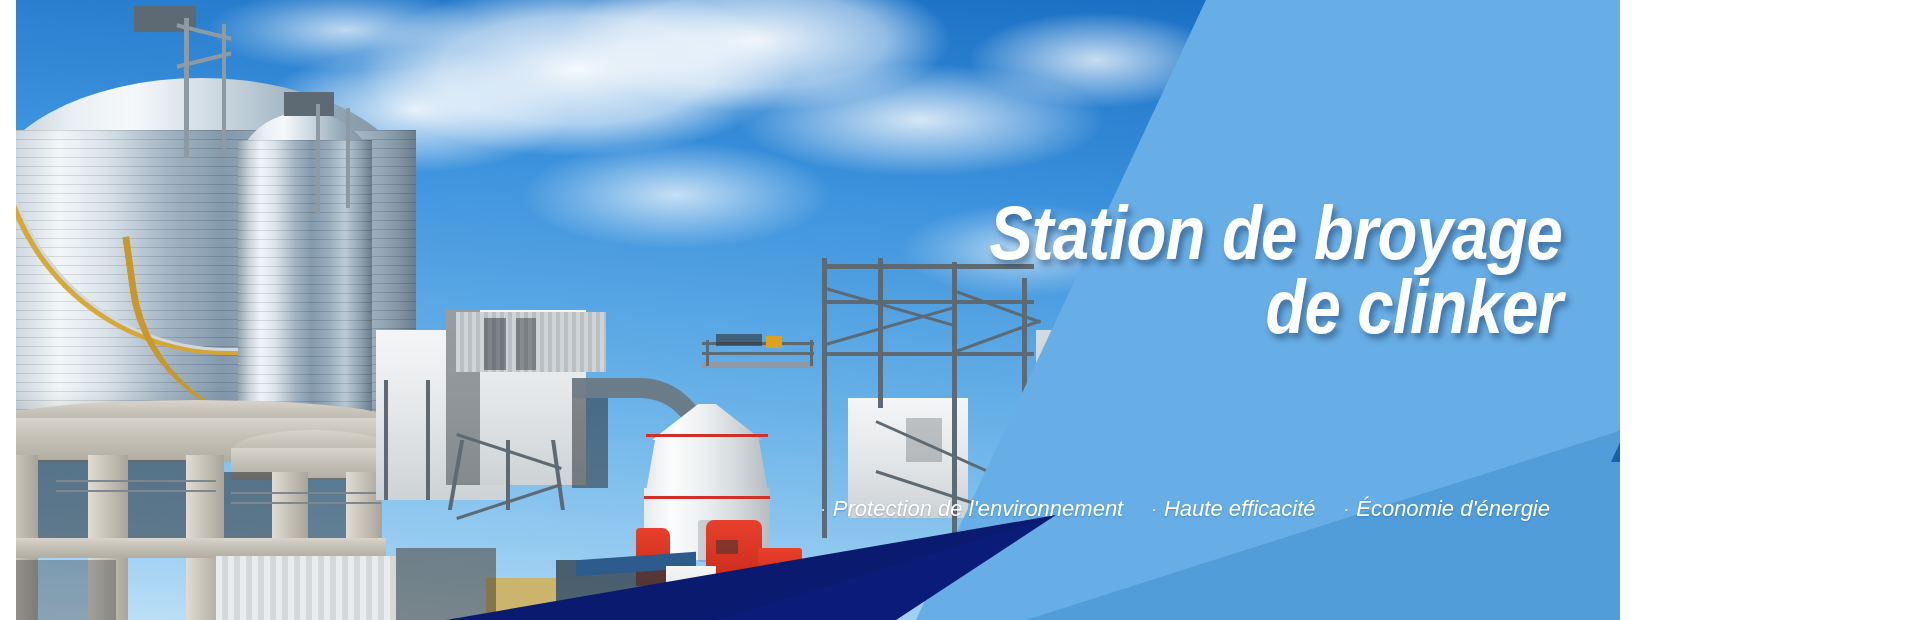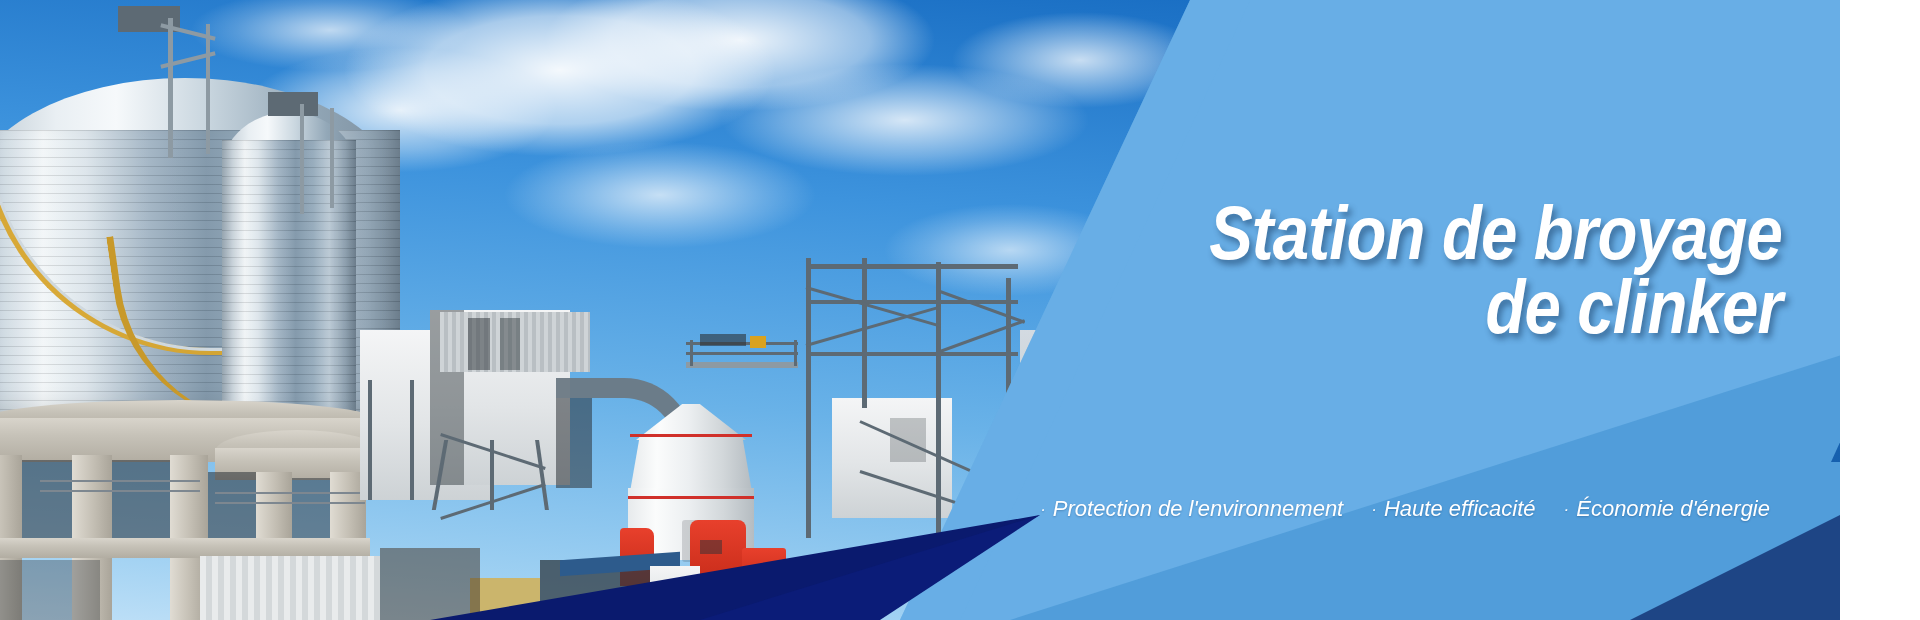--- a/index.html
+++ b/index.html
@@ -1,18 +1,19 @@
 <!DOCTYPE html>
 <html><head>
 <meta charset="utf-8">
 <style>
   html,body{margin:0;padding:0;background:#fff;}
   #banner{
-    position:relative;width:1840px;height:620px;overflow:hidden;
+    position:relative;width:1604px;height:620px;overflow:hidden;
     font-family:"Liberation Sans", sans-serif;
+    margin-left:16px;
   }
 
   
   .photo{position:absolute;left:0;top:0;width:1220px;height:620px;overflow:hidden;}
   .sky{
     position:absolute;inset:0;
     background:
       radial-gradient(ellipse 300px 120px at 560px 70px, rgba(255,255,255,.95) 0%, rgba(255,255,255,.6) 45%, rgba(255,255,255,0) 72%),
       radial-gradient(ellipse 260px 95px at 740px 40px, rgba(255,255,255,.92) 0%, rgba(255,255,255,.5) 50%, rgba(255,255,255,0) 75%),
       radial-gradient(ellipse 200px 80px at 400px 110px, rgba(255,255,255,.85) 0%, rgba(255,255,255,.35) 50%, rgba(255,255,255,0) 78%),

